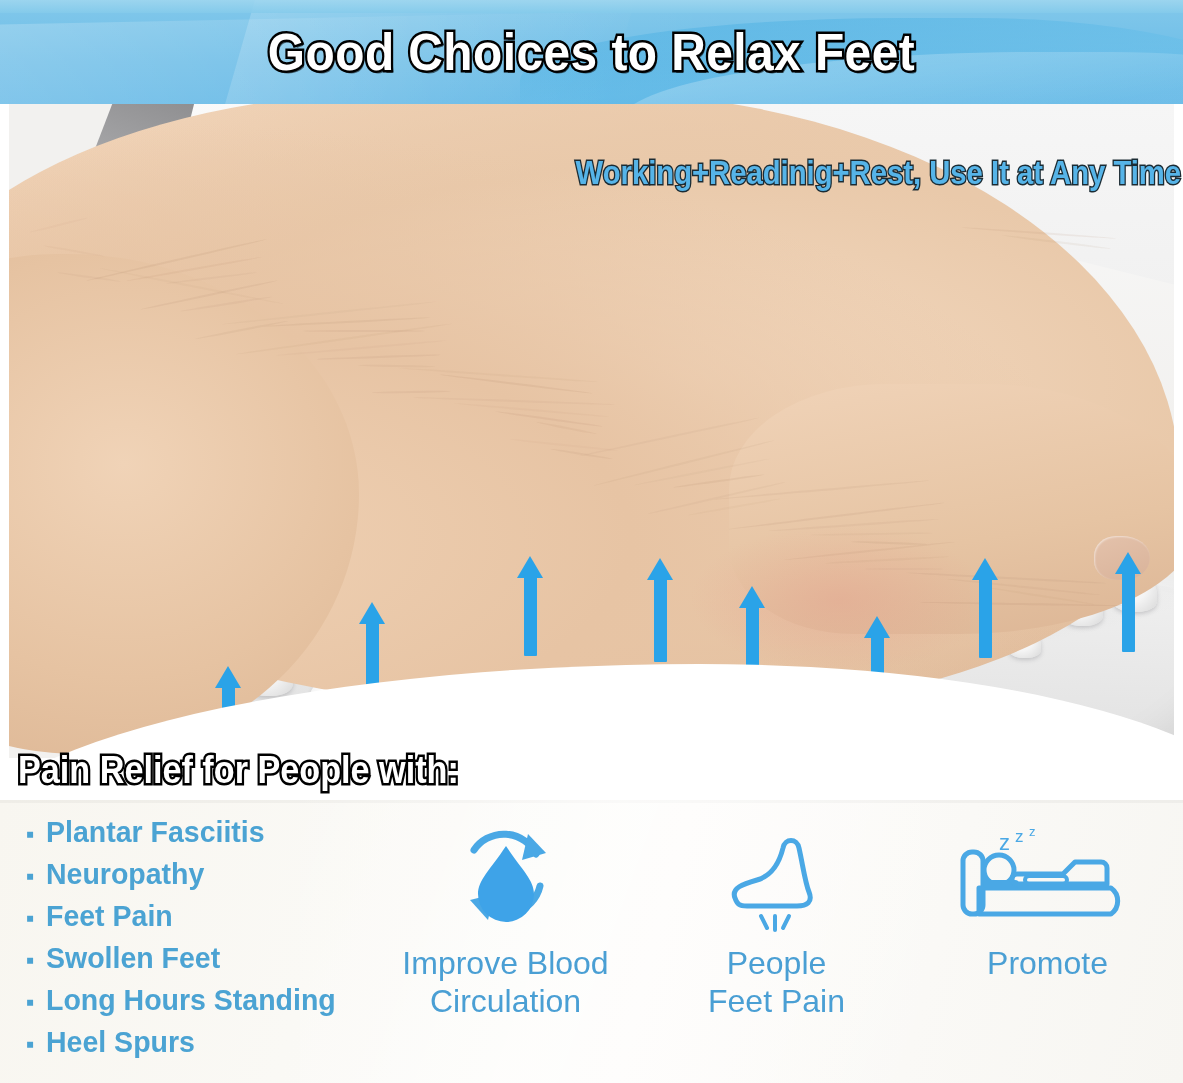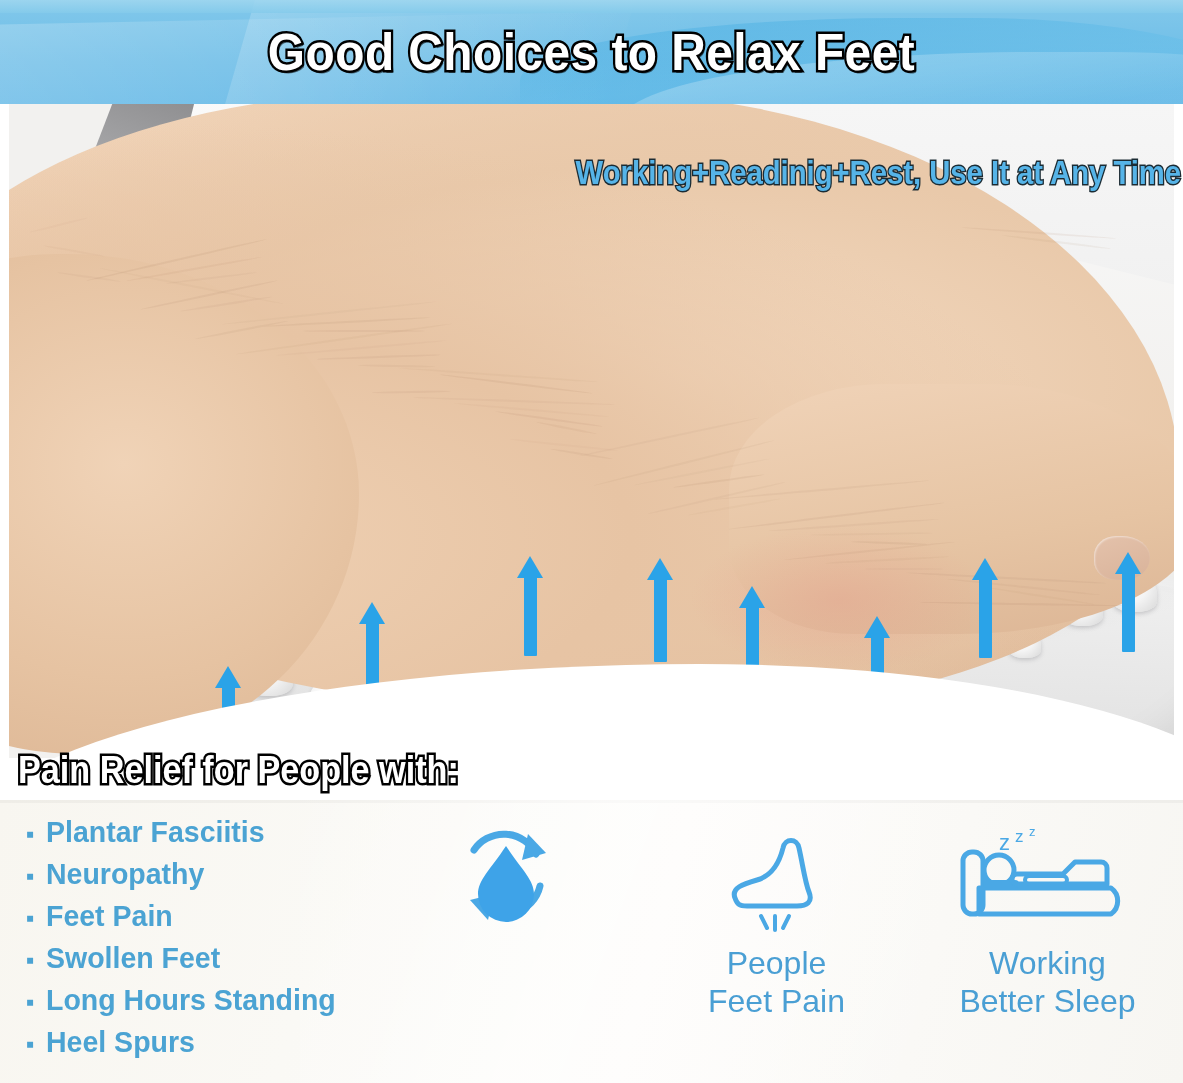--- a/index.html
+++ b/index.html
@@ -528,20 +528,24 @@
       <div class="feature">
         <div class="feature-icon">
           <svg width="132" height="112" viewBox="0 0 132 112" aria-hidden="true">
             <path d="M 34 24 A 36 36 0 0 1 96 28" fill="none" stroke="#4aa8e5" stroke-width="7" stroke-linecap="round"></path>
             <polygon points="88,8 106,27 82,34" fill="#4aa8e5"></polygon>
             <path d="M 100 60 A 36 36 0 0 1 40 78" fill="none" stroke="#4aa8e5" stroke-width="7" stroke-linecap="round"></path>
             <polygon points="48,94 30,74 54,68" fill="#4aa8e5"></polygon>
             <path d="M 66 20 C 82 44 94 54 94 68 A 28 28 0 0 1 38 68 C 38 54 50 44 66 20 Z" fill="#3ea3e8"></path>
           </svg>
         </div>
+        <div class="feature-label">
+          <span>Improve Blood</span>
+          <span class="l2">Circulation</span>
+        </div>
       </div>
 
       <div class="feature">
         <div class="feature-icon">
           <svg width="128" height="112" viewBox="0 0 128 112" aria-hidden="true">
             <path d="M 22 72 C 18 62 30 58 44 54 C 58 50 66 38 70 22 C 72 12 84 12 86 22 C 90 40 92 56 96 66 C 100 76 94 80 84 80 L 34 80 C 26 80 24 78 22 72 Z" fill="none" stroke="#4aa8e5" stroke-width="5" stroke-linejoin="round"></path>
             <line x1="48" y1="90" x2="54" y2="102" stroke="#4aa8e5" stroke-width="4" stroke-linecap="round"></line>
             <line x1="62" y1="90" x2="62" y2="104" stroke="#4aa8e5" stroke-width="4" stroke-linecap="round"></line>
             <line x1="76" y1="90" x2="70" y2="102" stroke="#4aa8e5" stroke-width="4" stroke-linecap="round"></line>
           </svg>
@@ -560,20 +564,19 @@
             <text x="76" y="10" font-family="Liberation Sans, sans-serif" font-size="13" fill="#4aa8e5">z</text>
             <rect x="10" y="26" width="20" height="62" rx="9" fill="none" stroke="#4aa8e5" stroke-width="5"></rect>
             <path d="M 26 62 L 158 62 A 16 16 0 0 1 158 88 L 26 88 Z" fill="none" stroke="#4aa8e5" stroke-width="5" stroke-linejoin="round"></path>
             <circle cx="46" cy="44" r="15" fill="none" stroke="#4aa8e5" stroke-width="5"></circle>
             <path d="M 34 58 L 62 58" fill="none" stroke="#4aa8e5" stroke-width="8" stroke-linecap="round"></path>
             <path d="M 64 48 L 110 48 L 122 36 L 148 36 A 6 6 0 0 1 154 42 L 154 58 L 64 58 A 5 5 0 0 1 64 48 Z" fill="none" stroke="#4aa8e5" stroke-width="5" stroke-linejoin="round"></path>
             <rect x="72" y="50" width="42" height="8" rx="4" fill="none" stroke="#4aa8e5" stroke-width="4"></rect>
           </svg>
         </div>
         <div class="feature-label">
-          <span>Working</span>
-          <span class="l2">Better Sleep</span>
+          <span>Promote</span>
         </div>
       </div>
 
     </div>
   </div>
 </div>
 
 </body></html>

